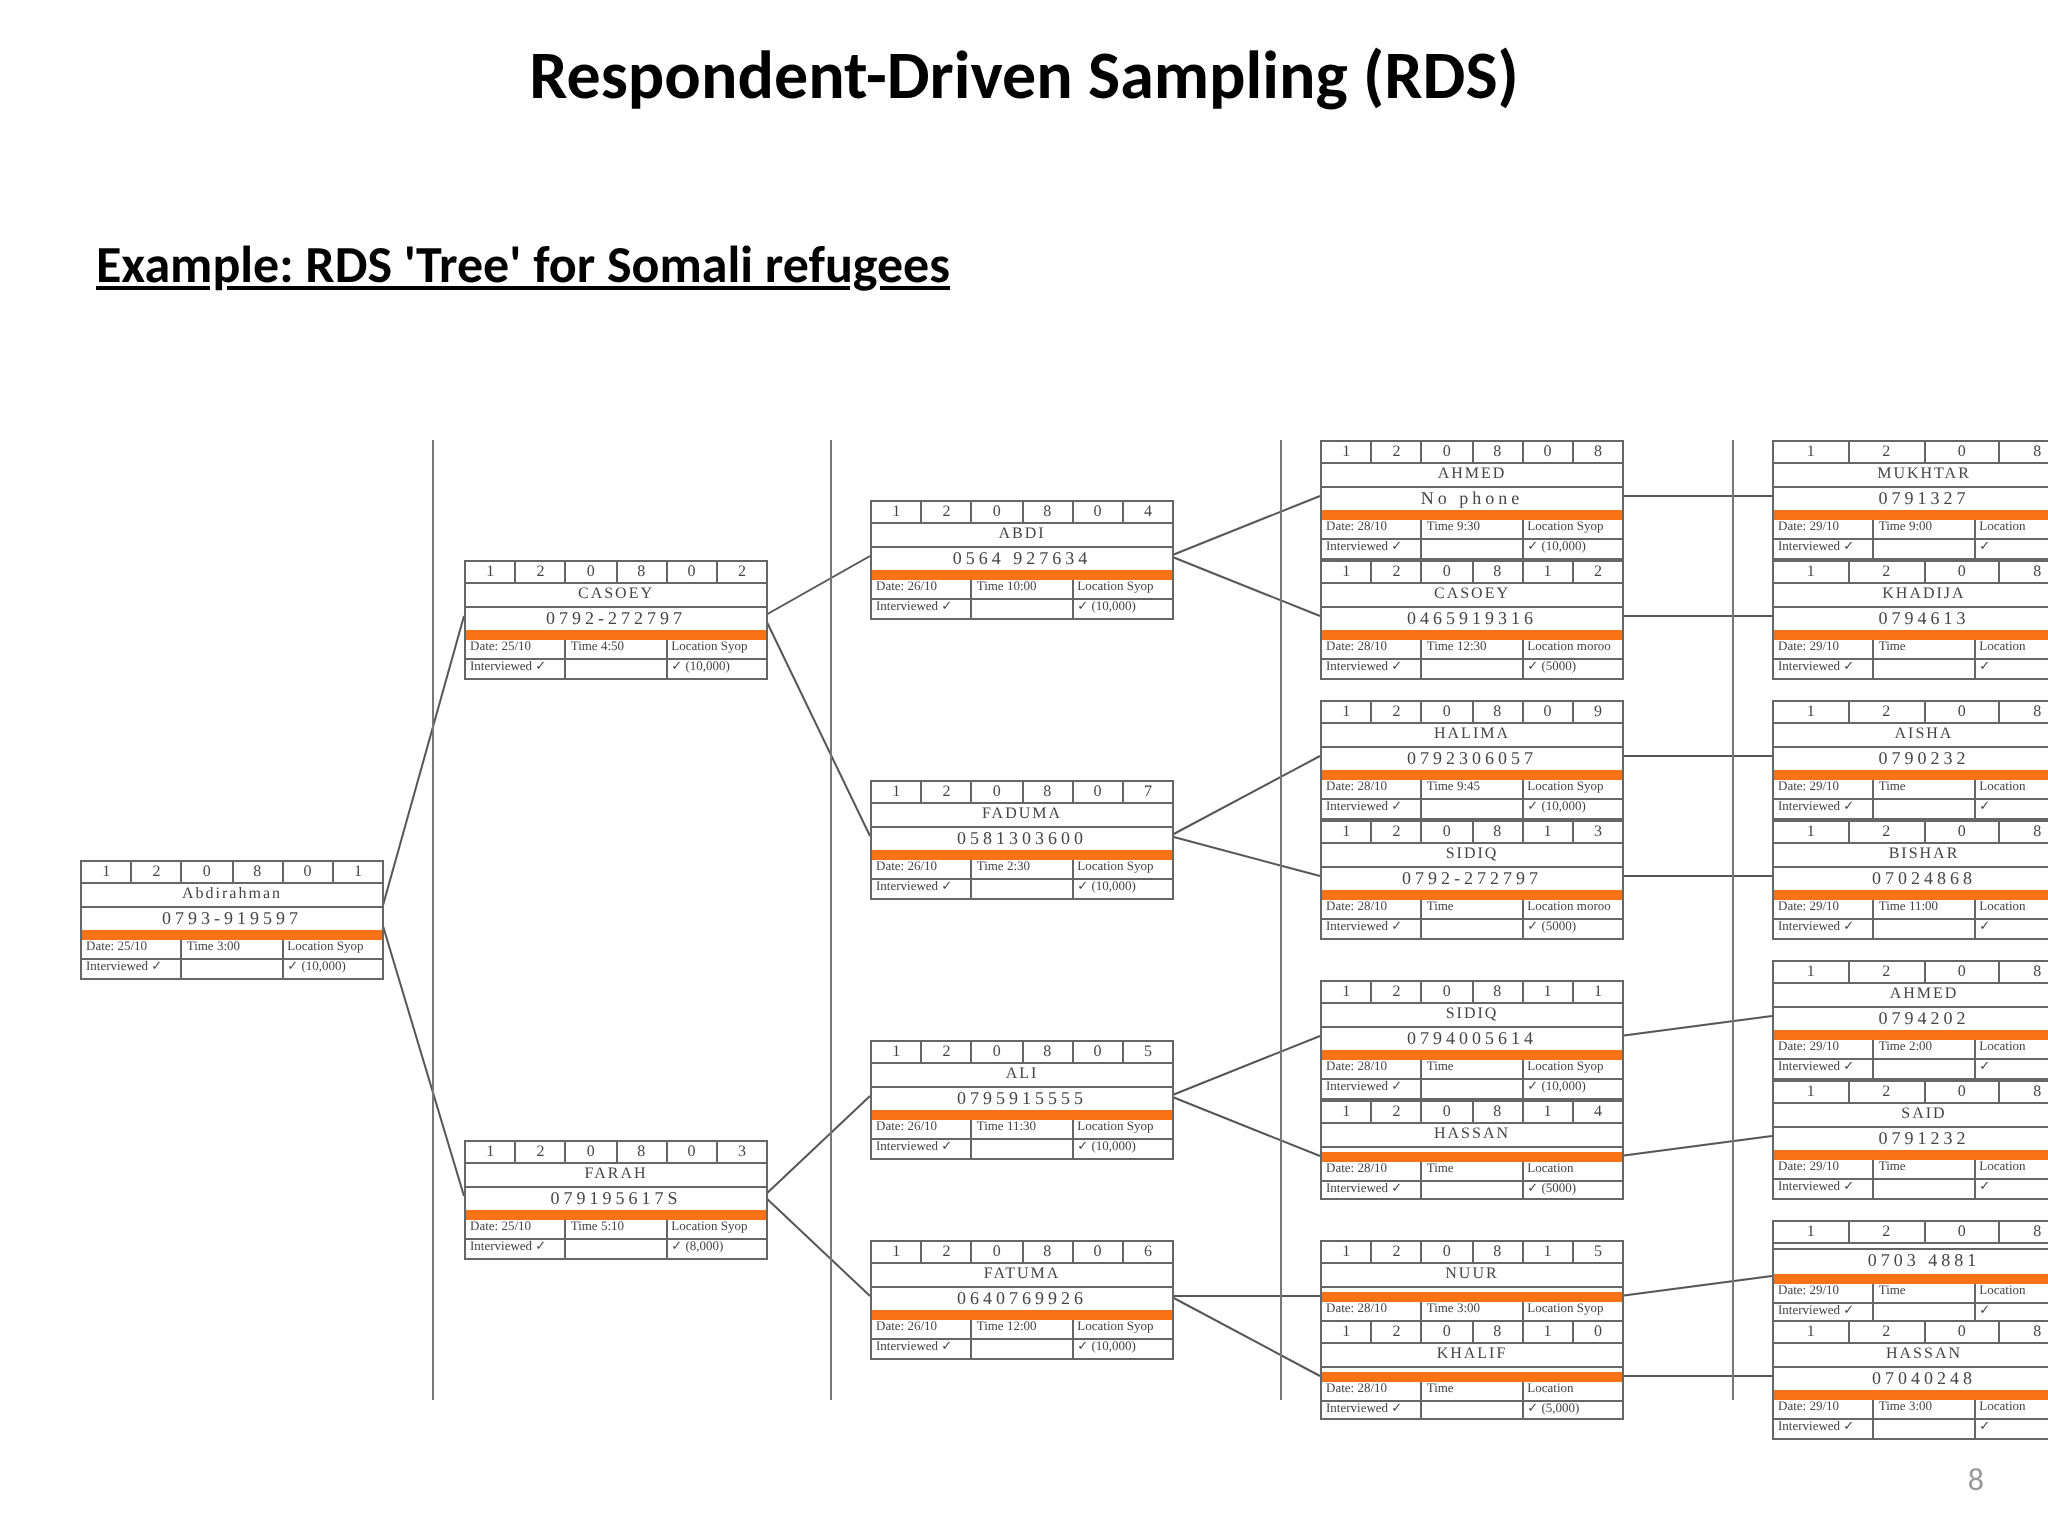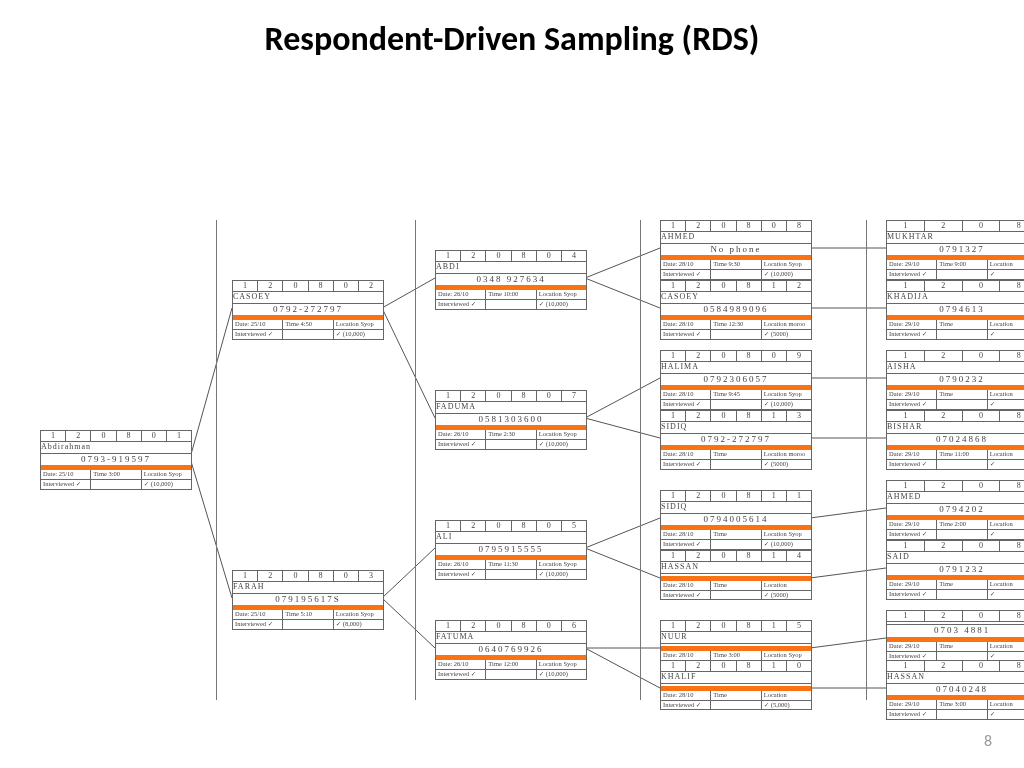--- a/index.html
+++ b/index.html
@@ -6,36 +6,37 @@
   .slide{position:relative;width:1024px;height:768px}
   .title{position:absolute;top:18px;left:0;width:100%;text-align:center;font-weight:700;font-size:34px}
   .subtitle{position:absolute;top:116px;left:48px;font-weight:700;font-size:26px;text-decoration:underline}
   .pagenum{position:absolute;bottom:18px;right:32px;color:#999;font-size:16px}
   .tree{position:absolute;top:220px;left:20px;width:1004px;height:480px}
   .col-line{position:absolute;top:0;bottom:0;width:1px;background:#777}
   .node{position:absolute;width:150px;background:#fff;border:1px solid #666;font-size:7px;line-height:1.05;color:#444;font-family:"Comic Sans MS",cursive}
   .node .idrow{display:flex;border-bottom:1px solid #666}
   .node .idrow span{flex:1;text-align:center;border-right:1px solid #666;padding:1px 0;font-size:8px}
   .node .idrow span:last-child{border-right:none}
-  .node .namerow{border-bottom:1px solid #666;text-align:left;padding:1px 0;font-size:8px;letter-spacing:1px}
+  .node .namerow{border-bottom:1px solid #666;text-align:center;padding:1px 0;font-size:8px;letter-spacing:1px}
   .node .phonerow{border-bottom:5px solid #f97316;text-align:center;padding:1px 0;font-size:9px;letter-spacing:2px}
   .node .inforow{display:flex;border-bottom:1px solid #666}
   .node .inforow span{flex:1;border-right:1px solid #666;padding:1px 2px;font-size:6.5px}
   .node .inforow span:last-child{border-right:none}
   .node .lastrow{display:flex}
   .node .lastrow span{flex:1;border-right:1px solid #666;padding:1px 2px;font-size:6.5px}
   .node .lastrow span:last-child{border-right:none}
   svg.links{position:absolute;top:0;left:0;width:100%;height:100%;pointer-events:none}
   svg.links line{stroke:#555;stroke-width:1}
 </style>
 </head>
 <body>
 
 <div class="slide">
   <div class="title">Respondent-Driven Sampling (RDS)</div>
+  <div class="subtitle">Example: RDS 'Tree' for Somali refugees</div>
   <div class="pagenum">8</div>
   <div class="tree" id="tree">
     <svg class="links" id="links" viewBox="0 0 1004 480">
         <line x1="170" y1="238" x2="212" y2="88"></line>
         <line x1="170" y1="238" x2="212" y2="378"></line>
         <line x1="362" y1="88" x2="415" y2="58"></line>
         <line x1="362" y1="88" x2="415" y2="198"></line>
         <line x1="362" y1="378" x2="415" y2="328"></line>
         <line x1="362" y1="378" x2="415" y2="428"></line>
         <line x1="565" y1="58" x2="640" y2="28"></line>
@@ -128,21 +129,21 @@
       <div class="node" style="left: 415px; top: 30px;">
         <div class="idrow">
           <span>1</span>
           <span>2</span>
           <span>0</span>
           <span>8</span>
           <span>0</span>
           <span>4</span>
         </div>
         <div class="namerow">ABDI</div>
-        <div class="phonerow">0348 927634</div>
+        <div class="phonerow">0564 927634</div>
         <div class="inforow">
           <span>Date: 26/10</span>
           <span>Time 10:00</span>
           <span>Location Syop</span>
         </div>
         <div class="lastrow">
           <span>Interviewed ✓</span>
           <span></span>
           <span>✓ (10,000)</span>
         </div>
@@ -238,21 +239,21 @@
       <div class="node" style="left: 640px; top: 60px;">
         <div class="idrow">
           <span>1</span>
           <span>2</span>
           <span>0</span>
           <span>8</span>
           <span>1</span>
           <span>2</span>
         </div>
         <div class="namerow">CASOEY</div>
-        <div class="phonerow">0584989096</div>
+        <div class="phonerow">0465919316</div>
         <div class="inforow">
           <span>Date: 28/10</span>
           <span>Time 12:30</span>
           <span>Location moroo</span>
         </div>
         <div class="lastrow">
           <span>Interviewed ✓</span>
           <span></span>
           <span>✓ (5000)</span>
         </div>

